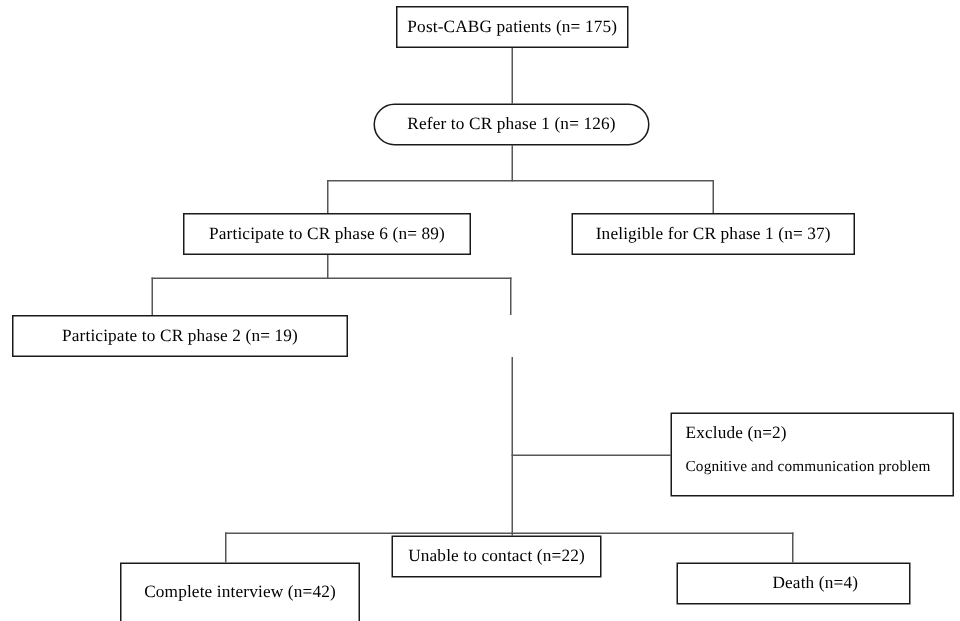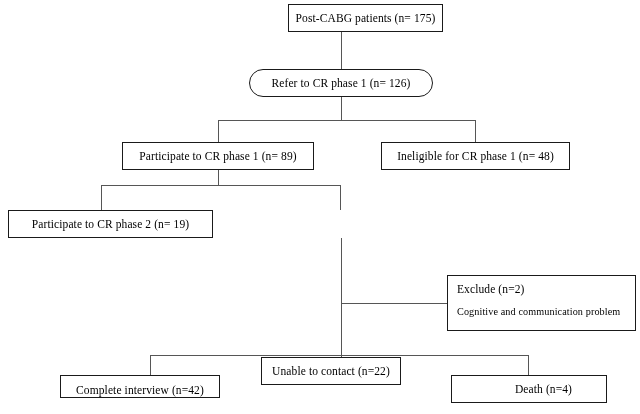--- a/index.html
+++ b/index.html
@@ -71,47 +71,47 @@
   <div class="conn v" style="left:340px; top:185px; height:25px;"></div>
 
   <div class="conn v" style="left:341px; top:238px; height:118px;"></div>
   <div class="conn h" style="left:341px; top:303px; width:107px;"></div>
 
   <div class="conn h" style="left:150px; top:355px; width:379px;"></div>
   <div class="conn v" style="left:150px; top:355px; height:20px;"></div>
   <div class="conn v" style="left:341px; top:355px; height:20px;"></div>
   <div class="conn v" style="left:528px; top:355px; height:20px;"></div>
 
-  <div class="node" style="left:264px; top:4px; width:155px; height:28px;margin-left:24px;">
+  <div class="node" style="left:264px; top:4px; width:155px; height:28px;">
     <span>Post-CABG patients (n= 175)</span>
   </div>
 
   <div class="node" style="left:249px; top:69px; width:184px; height:28px;border-radius:14px;">
     <span>Refer to CR phase 1 (n= 126)</span>
   </div>
 
   <div class="node" style="left:122px; top:142px; width:192px; height:28px;">
-    <span>Participate to CR phase 1 (n= 89)</span>
+    <span>Participate to CR phase 6 (n= 89)</span>
   </div>
 
   <div class="node" style="left:381px; top:142px; width:189px; height:28px;">
-    <span>Ineligible for CR phase 1 (n= 48)</span>
+    <span>Ineligible for CR phase 1 (n= 37)</span>
   </div>
 
-  <div class="node" style="left:8px; top:210px; width:205px; height:28px;">
+  <div class="node" style="left:8px; top:210px; width:224px; height:28px;">
     <span>Participate to CR phase 2 (n= 19)</span>
   </div>
 
 
   <div class="node left-align" style="left:447px; top:275px; width:189px; height:56px;">
     <span class="line1">Exclude (n=2)</span>
     <span class="line2">Cognitive and communication problem</span>
   </div>
 
-  <div class="node" style="left:60px; top:375px; width:160px; height:23px;align-items:flex-end;">
+  <div class="node" style="left:80px; top:375px; width:160px; height:40px;">
     <span>Complete interview (n=42)</span>
   </div>
 
   <div class="node" style="left:261px; top:357px; width:140px; height:28px;">
     <span>Unable to contact (n=22)</span>
   </div>
 
   <div class="node" style="left:451px; top:375px; width:156px; height:28px;padding-left:29px;">
     <span>Death (n=4)</span>
   </div>

